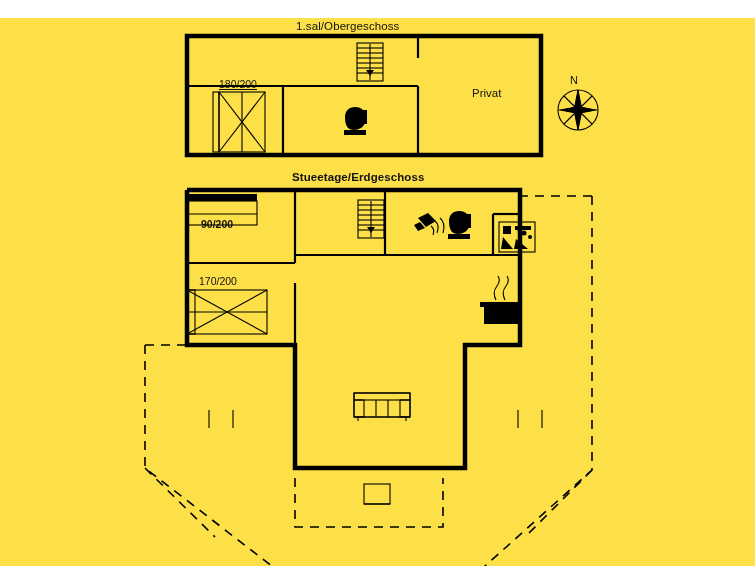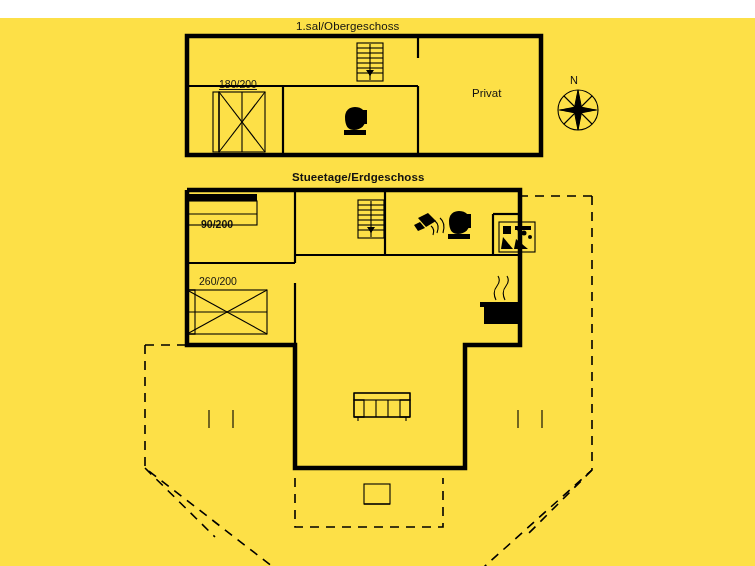--- a/index.html
+++ b/index.html
@@ -65,21 +65,21 @@
   <div class="floor-title" id="upper-title">1.sal/Obergeschoss</div>
 
   <div class="floor-title" id="lower-title">Stueetage/Erdgeschoss</div>
 
   <div class="label" id="privat-label">Privat</div>
 
   <div class="label" id="bed180-label">180/200</div>
 
   <div class="label" id="bed90-label">90/200</div>
 
-  <div class="label" id="bed140-label">260/200</div>
+  <div class="label" id="bed140-label">170/200</div>
 
   <div class="label" id="north-label">N</div>
 
   <svg class="plan" viewBox="0 0 755 566" xmlns="http://www.w3.org/2000/svg">
 
     <g>
       <rect class="wall" x="187" y="18" width="354" height="119"></rect>
     </g>
 
     <g>

